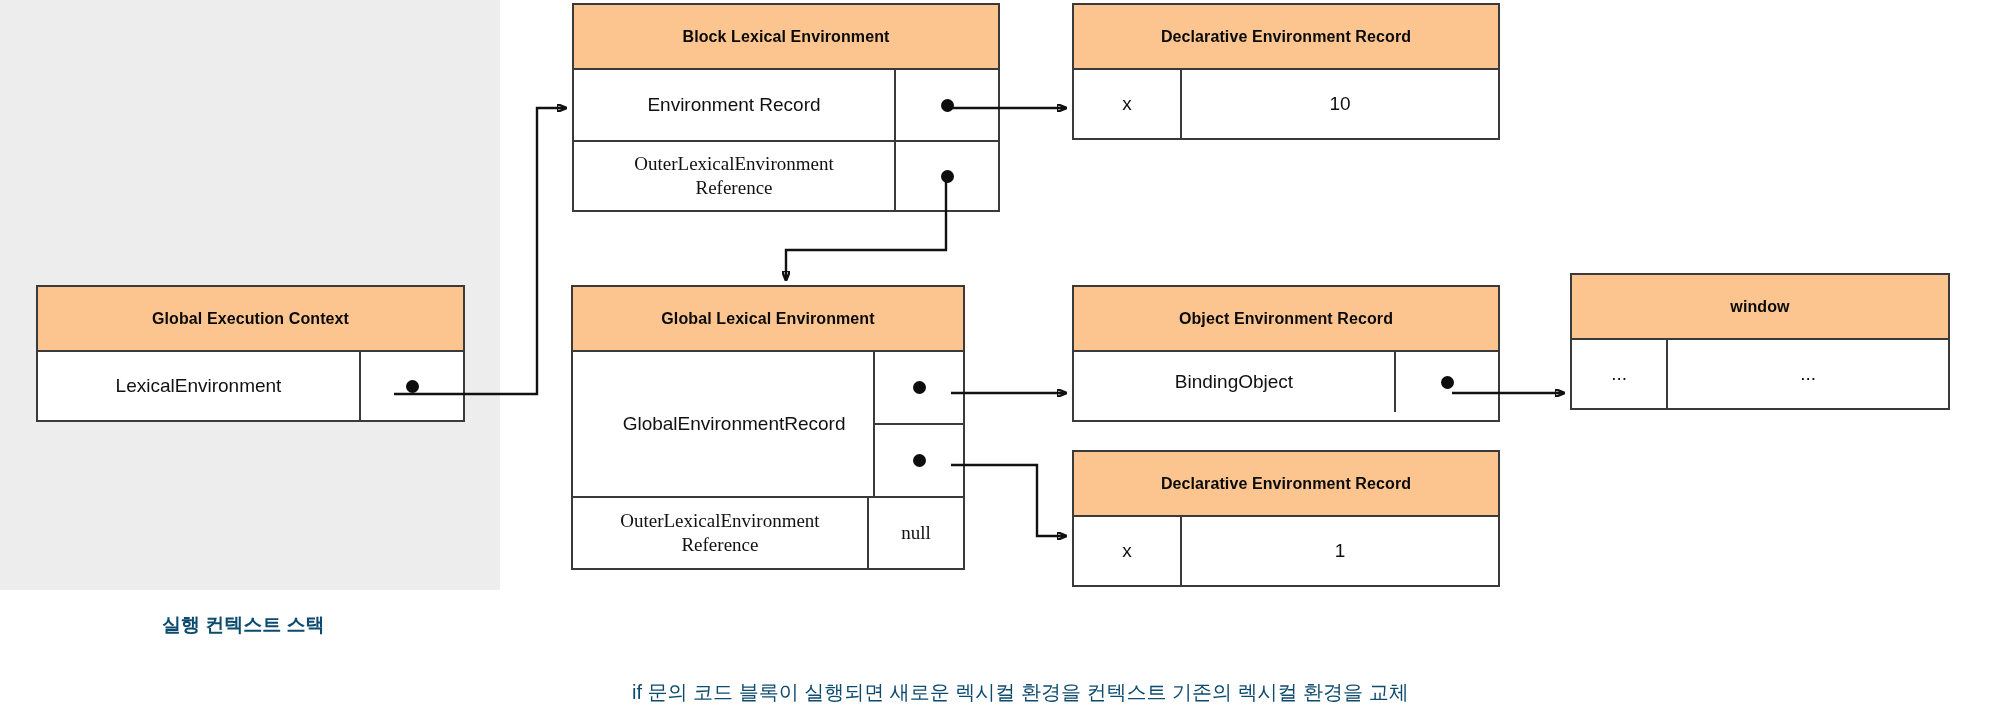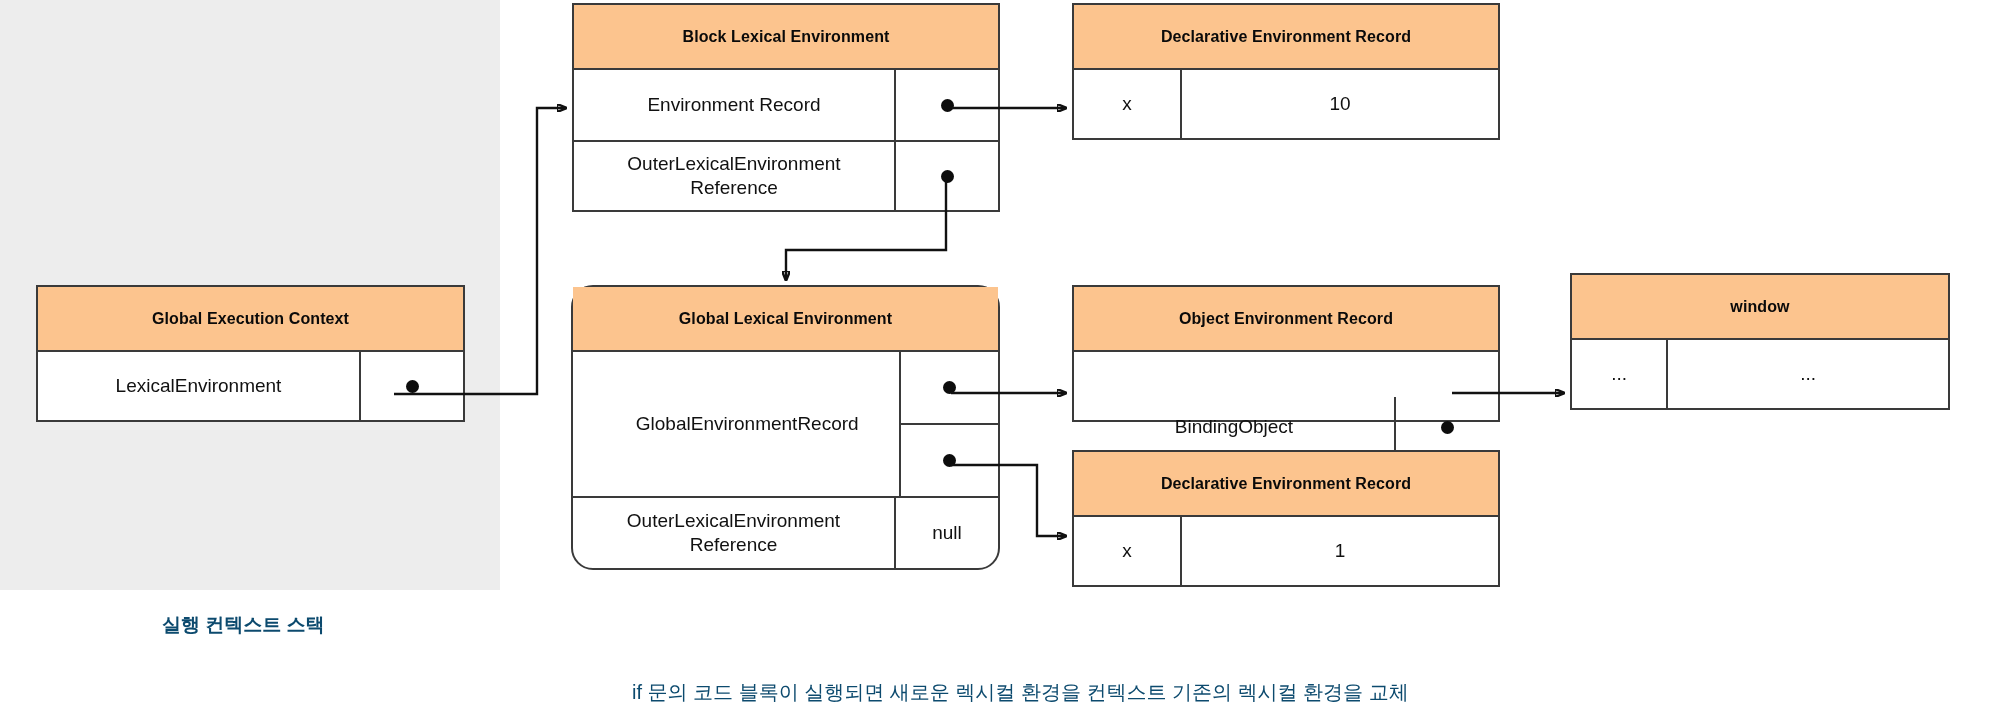--- a/index.html
+++ b/index.html
@@ -38,20 +38,21 @@
     text-align: center;
     letter-spacing: 0.1px;
   }
   .node-row {
     box-sizing: border-box;
     display: flex;
     width: 100%;
   }
   .node-row + .node-row {
     border-top: 2px solid #3a3a3a;
+    font-family: Liberation Serif, serif;
   }
   .cell {
     box-sizing: border-box;
     display: flex;
     align-items: center;
     justify-content: center;
     text-align: center;
     font-size: 19px;
     color: #111111;
     line-height: 1.28;
@@ -148,21 +149,21 @@
   <div class="node" style="left:36px; top:285px; width:429px; height:137px;">
     <div class="node-header" style="height:65px;">Global Execution Context</div>
     <div class="node-row" style="height:68px;border-radius:11px;">
       <div class="cell" style="width:321px;">LexicalEnvironment</div>
       <div class="cell div-left" style="width:104px;">
         <span class="dot"></span>
       </div>
     </div>
   </div>
 
-  <div class="node" style="left:571px; top:285px; width:429px; height:285px;border-radius:22px;">
+  <div class="node" style="left:571px; top:285px; width:394px; height:285px;">
     <div class="node-header" style="height:65px;">Global Lexical Environment</div>
     <div class="node-row" style="height:144px;">
       <div class="cell" style="width:321px;margin-left:22px;">GlobalEnvironmentRecord</div>
       <div class="cell div-left stacked" style="width:104px;">
         <div class="subcell">
           <span class="dot"></span>
         </div>
         <div class="subcell">
           <span class="dot"></span>
         </div>
@@ -172,21 +173,21 @@
       <div class="cell" style="width:321px; flex-direction:column;">
         <span>OuterLexicalEnvironment</span>
         <span>Reference</span>
       </div>
       <div class="cell div-left" style="width:104px;">null</div>
     </div>
   </div>
 
   <div class="node" style="left:1072px; top:285px; width:428px; height:137px;">
     <div class="node-header" style="height:65px;">Object Environment Record</div>
-    <div class="node-row" style="height:60px;margin-top:45px;">
+    <div class="node-row" style="height:60px;">
       <div class="cell" style="width:320px;">BindingObject</div>
       <div class="cell div-left" style="width:104px;">
         <span class="dot"></span>
       </div>
     </div>
   </div>
 
   <div class="node" style="left:1570px; top:273px; width:380px; height:137px;">
     <div class="node-header" style="height:65px;">window</div>
     <div class="node-row" style="height:68px;">

